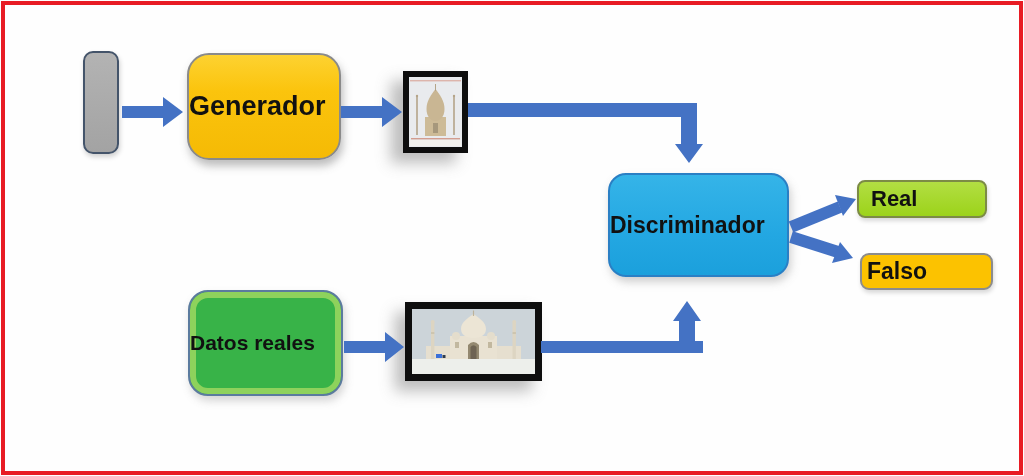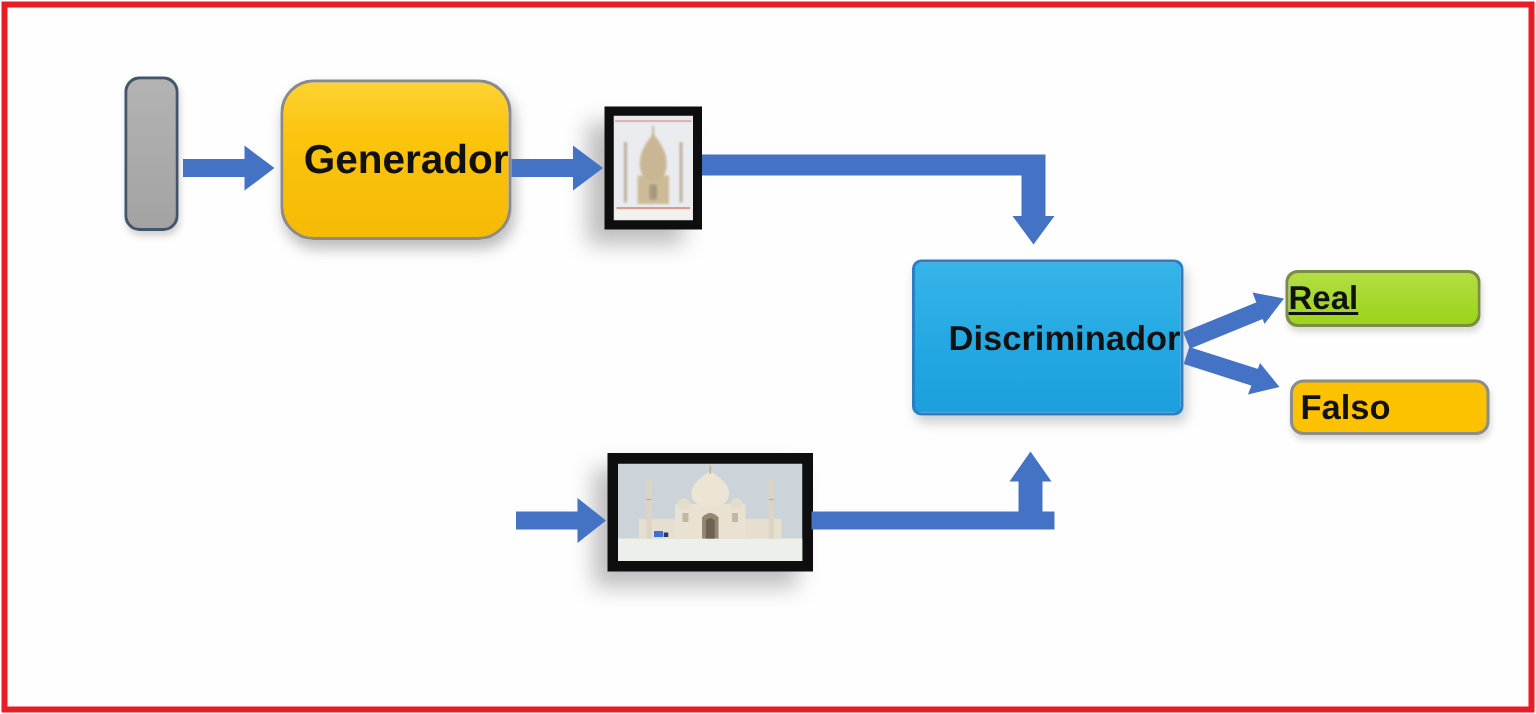--- a/index.html
+++ b/index.html
@@ -1,54 +1,53 @@
 <!DOCTYPE html>
 <html><head>
 <meta charset="utf-8">
 <style>
   html,body{margin:0;padding:0;background:#ffffff;}
   #canvas{
     position:relative;width:1024px;height:476px;background:#fefefe;
     font-family:"Liberation Sans","DejaVu Sans",sans-serif;overflow:hidden;
   }
   .red-frame{position:absolute;inset:1px;border:4px solid #e81c24;pointer-events:none;z-index:50;}
-  .node{position:absolute;box-sizing:border-box;display:flex;align-items:center;justify-content:flex-end;
+  .node{position:absolute;box-sizing:border-box;display:flex;align-items:center;justify-content:flex-start;
         font-weight:bold;color:#111;}
   #noise-box{
     left:83px;top:51px;width:36px;height:103px;border-radius:10px;
     background:linear-gradient(180deg,#b3b3b3,#a3a3a3);border:2px solid #44546a;
     box-shadow:1px 3px 5px rgba(0,0,0,.18);
   }
   #noise-caption{
     position:absolute;left:20px;top:175px;font-size:14px;font-weight:bold;color:#222;
     letter-spacing:.1px;
   }
   #generator-box{
     left:187px;top:53px;width:154px;height:107px;border-radius:22px;
     background:linear-gradient(180deg,#fdd231 0%,#fbc40d 35%,#f5ba05 100%);
     border:2px solid #8a8a8a;font-size:27px;
     box-shadow:2px 6px 9px rgba(110,110,110,.45);
   }
   #discriminator-box{
-    left:608px;top:173px;width:181px;height:104px;border-radius:6px;
+    left:608px;top:173px;width:181px;height:104px;border-radius:18px;
     background:linear-gradient(180deg,#35b4e8 0%,#23a7e2 60%,#1ba0dc 100%);
     border:2px solid #2a7fc4;font-size:23px;
     box-shadow:2px 5px 8px rgba(120,120,120,.35);
   }
   #real-data-box{
     left:188px;top:290px;width:155px;height:106px;border-radius:20px;
     background:#38b348;box-shadow:inset 0 0 0 6px #8ed25c,2px 5px 8px rgba(120,120,120,.3);
     border:2px solid #5b7b9e;font-size:21px;
   }
   #output-real-box{
     left:857px;top:180px;width:130px;height:38px;border-radius:8px;
     background:linear-gradient(180deg,#b2de43 0%,#9cd31a 100%);
-    border:2px solid #7c8b45;font-size:22px;justify-content:flex-start;
+    border:2px solid #7c8b45;font-size:22px;justify-content:flex-start;padding-left:12px;
     box-shadow:1px 3px 4px rgba(0,0,0,.15);
-    text-decoration:underline;
   }
   #output-false-box{
     left:860px;top:253px;width:133px;height:37px;border-radius:9px;
     background:#fcc200;border:2px solid #8c8c8c;font-size:23px;
     justify-content:flex-start;padding-left:5px;
     box-shadow:1px 3px 4px rgba(0,0,0,.15);
   }
   .photo-frame{position:absolute;box-sizing:border-box;background:#0e0e0e;}
   #fake-image-frame{
     left:403px;top:71px;width:65px;height:82px;padding:6px;
@@ -93,20 +92,23 @@
         <rect x="16" y="40" width="21" height="19" fill="#cdbb97"></rect>
         <path d="M26.5,12 C31,18 35.5,24 35.5,32 C35.5,40 31,44 26.5,44 C22,44 17.5,40 17.5,32 C17.5,24 22,18 26.5,12 Z" fill="#c9b693"></path>
         <line x1="26.5" y1="7" x2="26.5" y2="14" stroke="#b4a489" stroke-width="1"></line>
         <rect x="24" y="46" width="5" height="10" fill="#a6987c"></rect>
       </g>
       <rect x="2" y="61" width="49" height="1.4" fill="#cf8f7f" opacity="0.85"></rect>
       <rect x="1" y="63" width="51" height="6" fill="#f2f1ee"></rect>
     </svg>
   </div>
 
+  <div class="node" id="real-data-box">
+    <span>Datos reales</span>
+  </div>
 
   <div class="photo-frame" id="real-image-frame">
     <svg viewBox="0 0 123 65" preserveAspectRatio="none">
       <defs>
           <filter id="b2" x="-10%" y="-10%" width="120%" height="120%">
         <feGaussianBlur stdDeviation="0.45"></feGaussianBlur>
           </filter>
         </defs>
       <rect x="0" y="0" width="123" height="65" fill="#ccd4d9"></rect>
       <rect x="0" y="50" width="123" height="15" fill="#edefeb"></rect>

